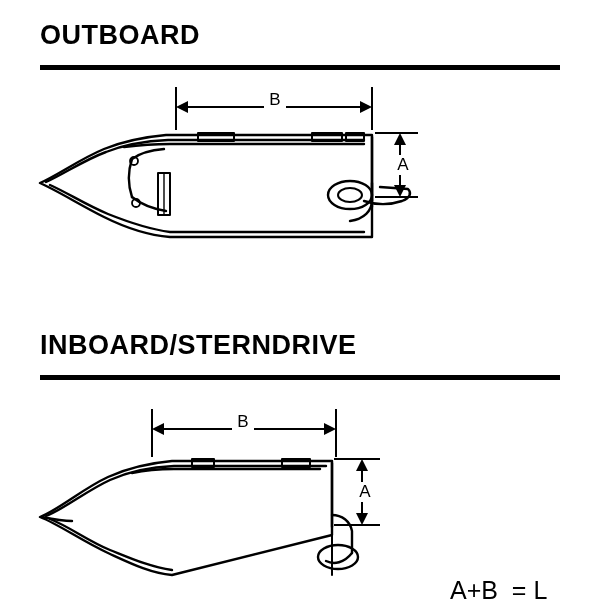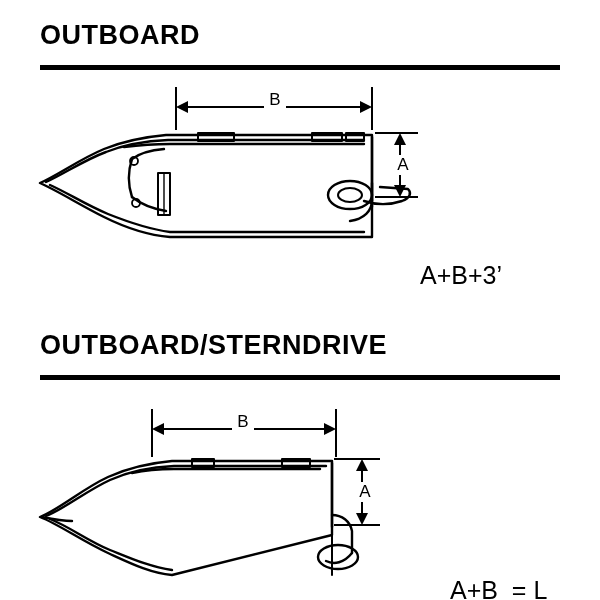--- a/index.html
+++ b/index.html
@@ -139,27 +139,26 @@
           <line x1="380" y1="62" x2="380" y2="118"></line>
           <polygon points="380,58 374,70 386,70" fill="#000000" stroke="none"></polygon>
           <polygon points="380,122 374,110 386,110" fill="#000000" stroke="none"></polygon>
         </g>
         <rect x="372" y="80" width="22" height="20" fill="#ffffff" stroke="none"></rect>
         <text class="dimlabel" x="383" y="95" text-anchor="middle">A</text>
       </svg>
     </div>
 
     <div class="formula formula-outboard">
-      <div>A+B+3’</div>
     </div>
   </div>
 
   <div class="section section-inboard">
 
-    <div class="section-title">OUTBOARD/STERNDRIVE</div>
+    <div class="section-title">INBOARD/STERNDRIVE</div>
 
     <div class="title-rule"></div>
 
     <div class="drawing">
       <svg width="420" height="210" viewBox="0 0 420 210">
         <g fill="none" stroke="#000000" stroke-width="2.4" stroke-linejoin="round" stroke-linecap="round">
 
           <path d="M 20,132 C 40,124 62,104 88,92 C 110,82 130,78 152,76 L 312,76 L 312,150 L 152,190 C 130,188 110,178 88,168 C 62,156 40,140 20,132 Z"></path>
 
           <path d="M 26,131 C 46,123 66,106 90,95 C 112,85 132,82 154,81 L 306,81"></path>

